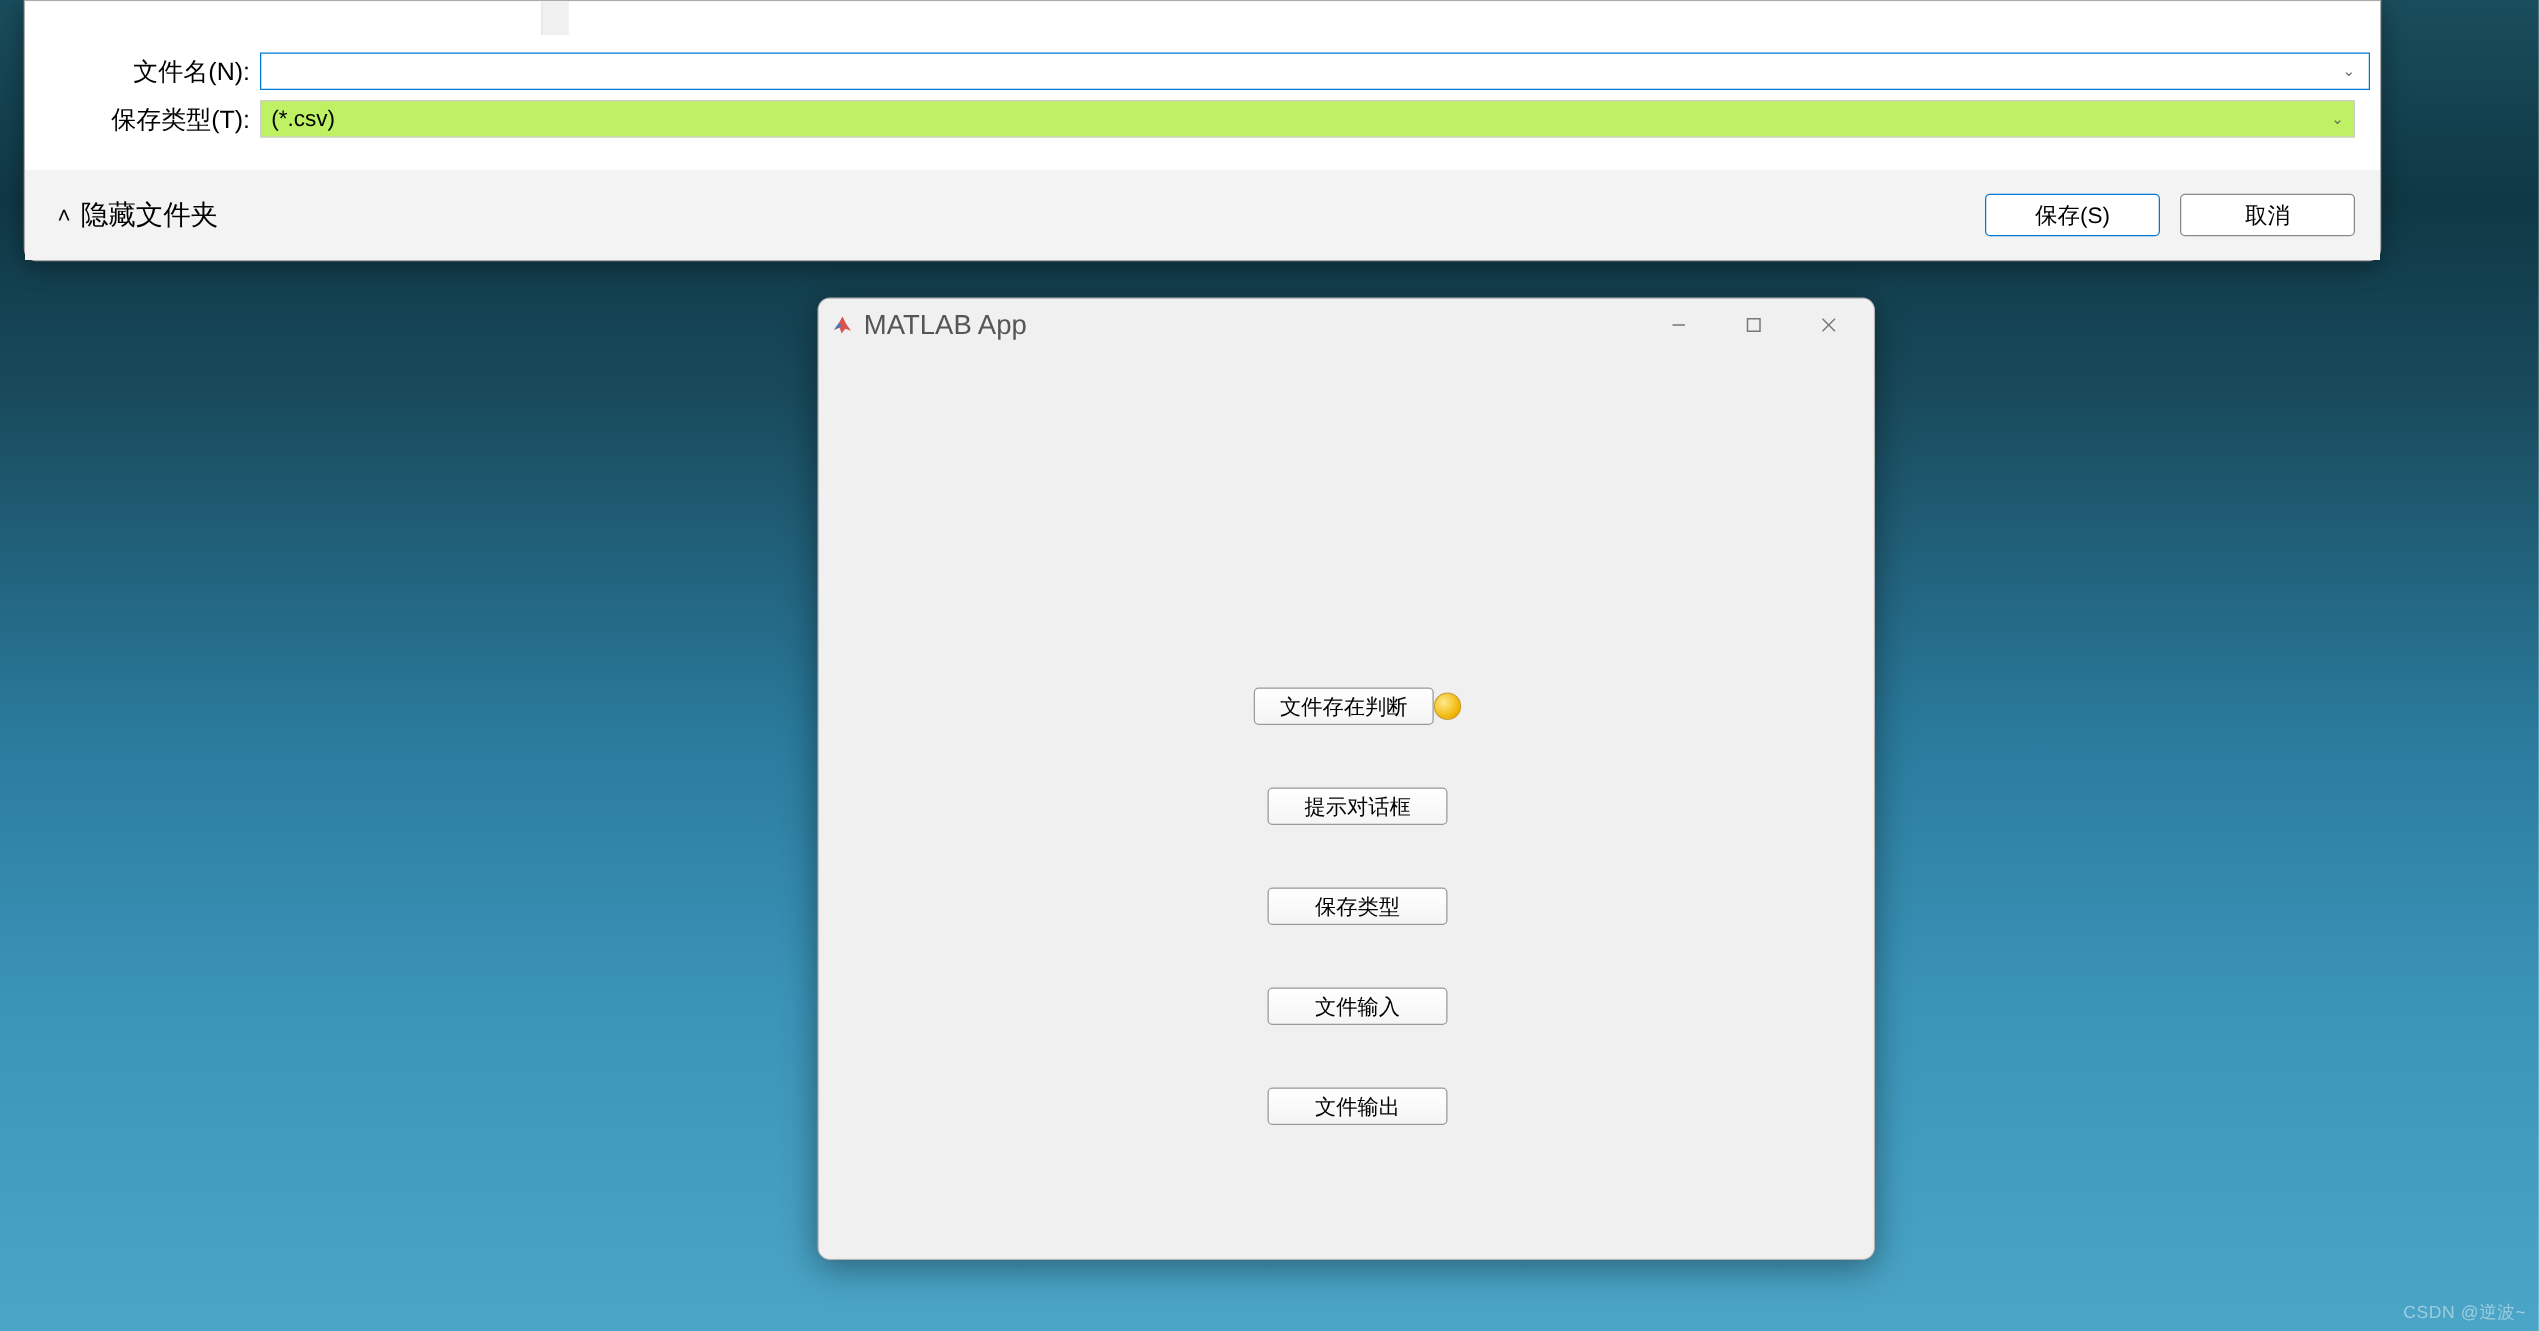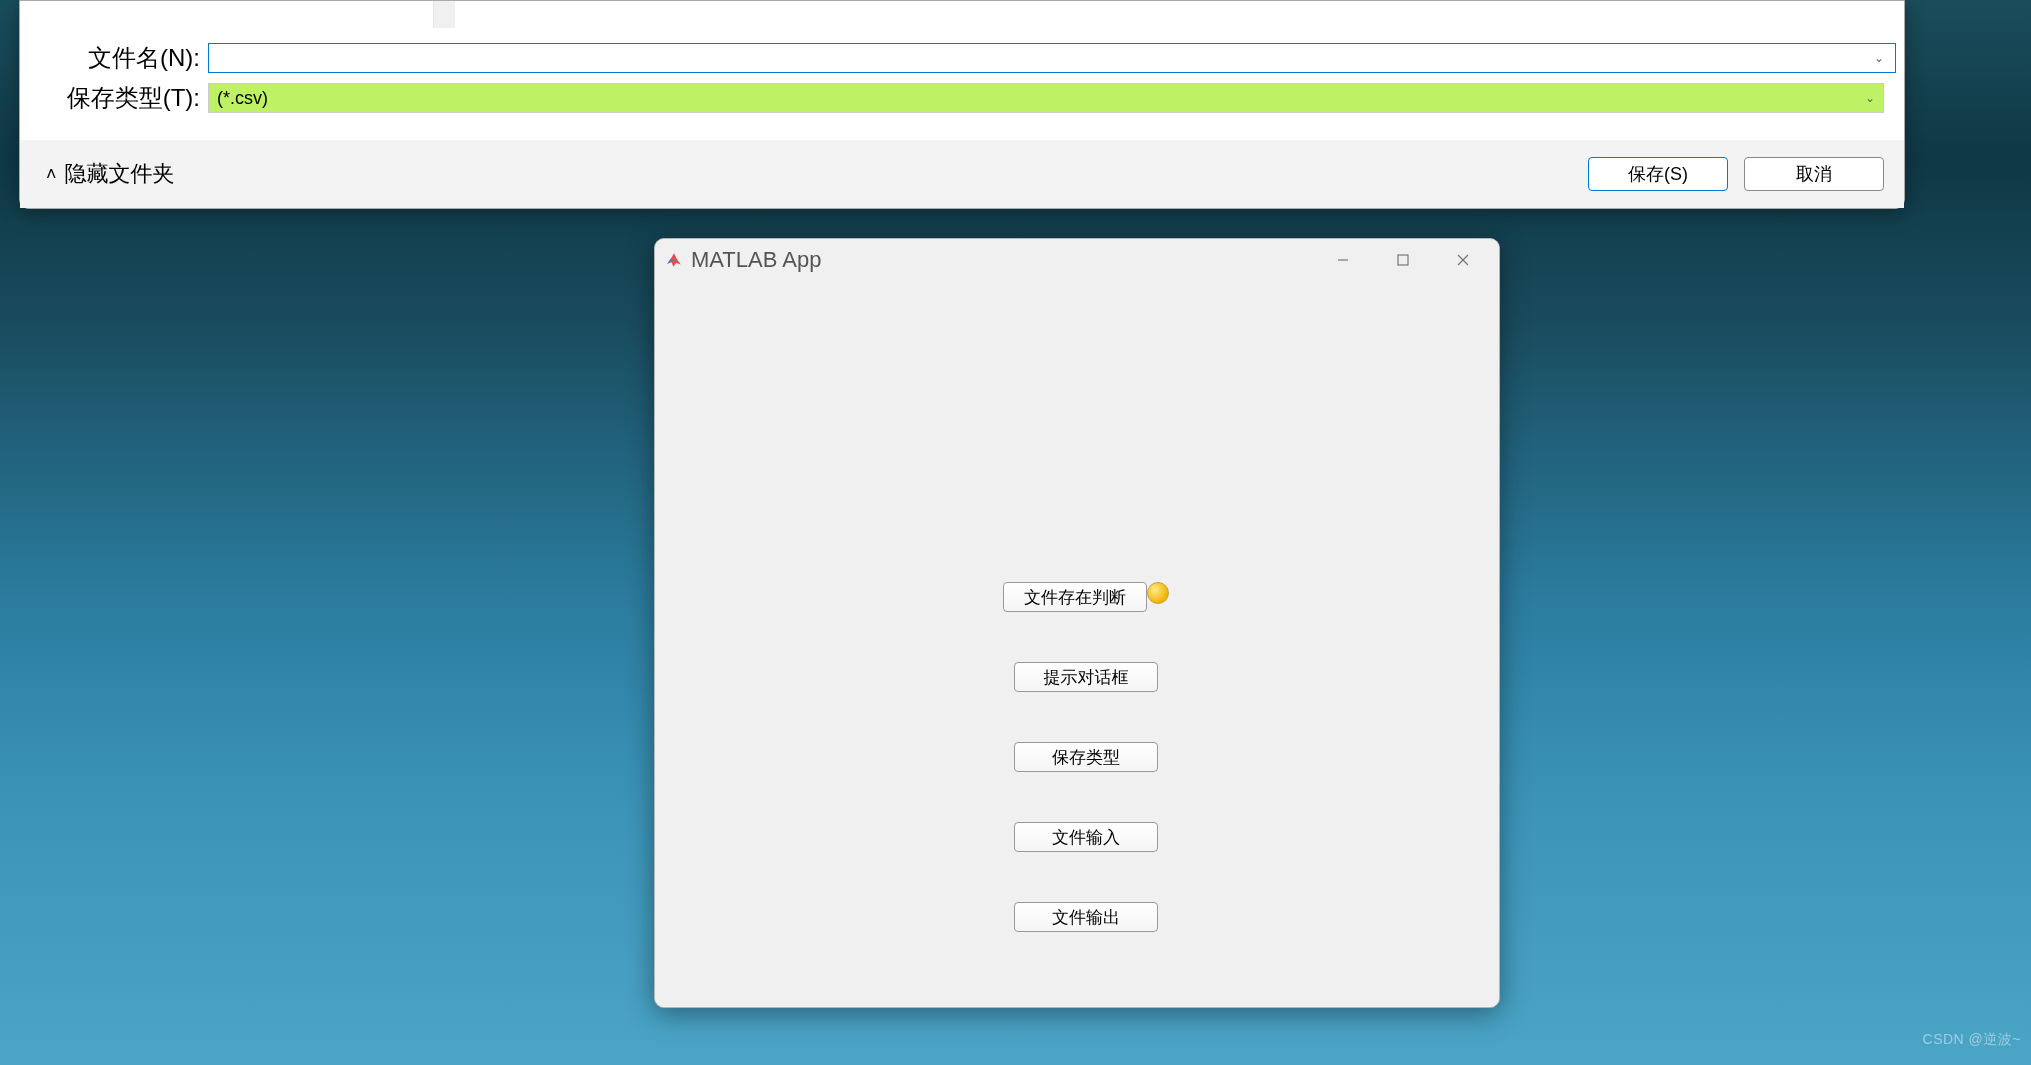--- a/index.html
+++ b/index.html
@@ -46,21 +46,21 @@
     .field-row {
       display: flex;
       align-items: center;
       margin-bottom: 8px;
     }
     .field-row:last-child { margin-bottom: 12px; }
     .field-label {
       width: 188px;
       text-align: right;
       padding-right: 8px;
-      font-size: 24px;
+      font-size: 20px;
       color: #000;
       padding-left: 16px;
     }
     .text-input {
       flex: 1;
       height: 30px;
       border: 1px solid #0078d4;
       background: #fff;
       font-size: 18px;
       padding: 0 8px;
@@ -172,22 +172,21 @@
       position: absolute;
       left: 348px;
       top: 269px;
       display: flex;
       flex-direction: column;
       gap: 50px;
       align-items: center;
     }
     .row-with-lamp {
       display: flex;
-      align-items: flex-start;
-      margin-top: 32px;
+      align-items: center;
     }
     .app-btn {
       width: 144px;
       height: 30px;
       border: 1px solid #9a9a9a;
       background: linear-gradient(#ffffff, #f5f5f5);
       border-radius: 4px;
       font-size: 17px;
       color: #000;
       cursor: pointer;
@@ -199,21 +198,21 @@
       width: 22px;
       height: 22px;
       border-radius: 50%;
       background: radial-gradient(circle at 35% 35%, #ffe98a, #f0b400 70%, #c78b00 100%);
       border: 1px solid #caa33a;
     }
     
     .watermark {
       position: absolute;
       right: 10px;
-      bottom: 16px;
+      bottom: 6px;
       font-size: 14px;
       color: rgba(255,255,255,0.45);
       letter-spacing: 0.5px;
     }
   </style>
 </head>
 <body>
 
 <div class="save-dialog">
   <div class="save-top">

